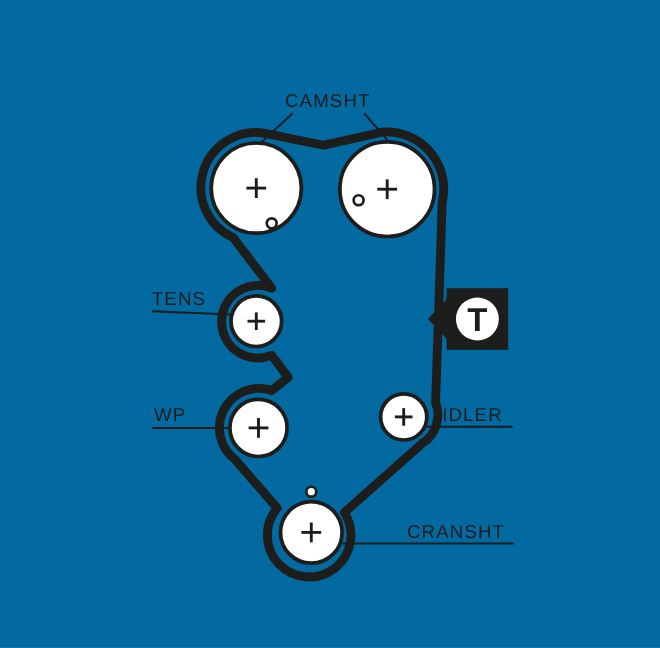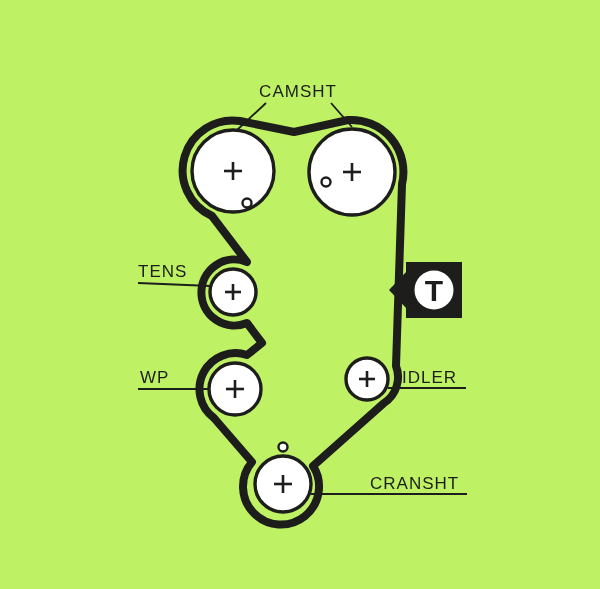--- a/index.html
+++ b/index.html
@@ -4,21 +4,21 @@
 <style>
   html, body {
     margin: 0;
     padding: 0;
     background: #ffffff;
   }
   .canvas {
     position: relative;
     width: 600px;
     height: 589px;
-    background: #bef264;
+    background: #0369a1;
     overflow: hidden;
   }
   svg {
     display: block;
   }
   .belt {
     fill: none;
     stroke: #1d1d1b;
     stroke-width: 8;
     stroke-linejoin: round;

